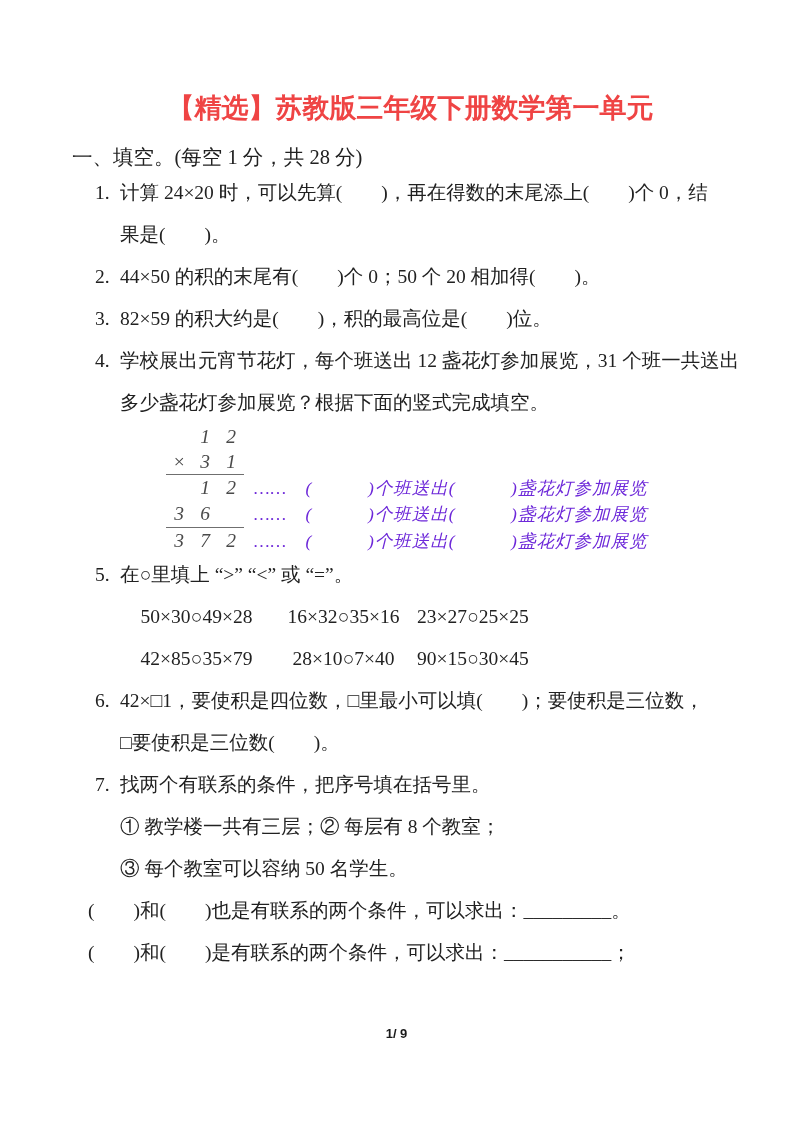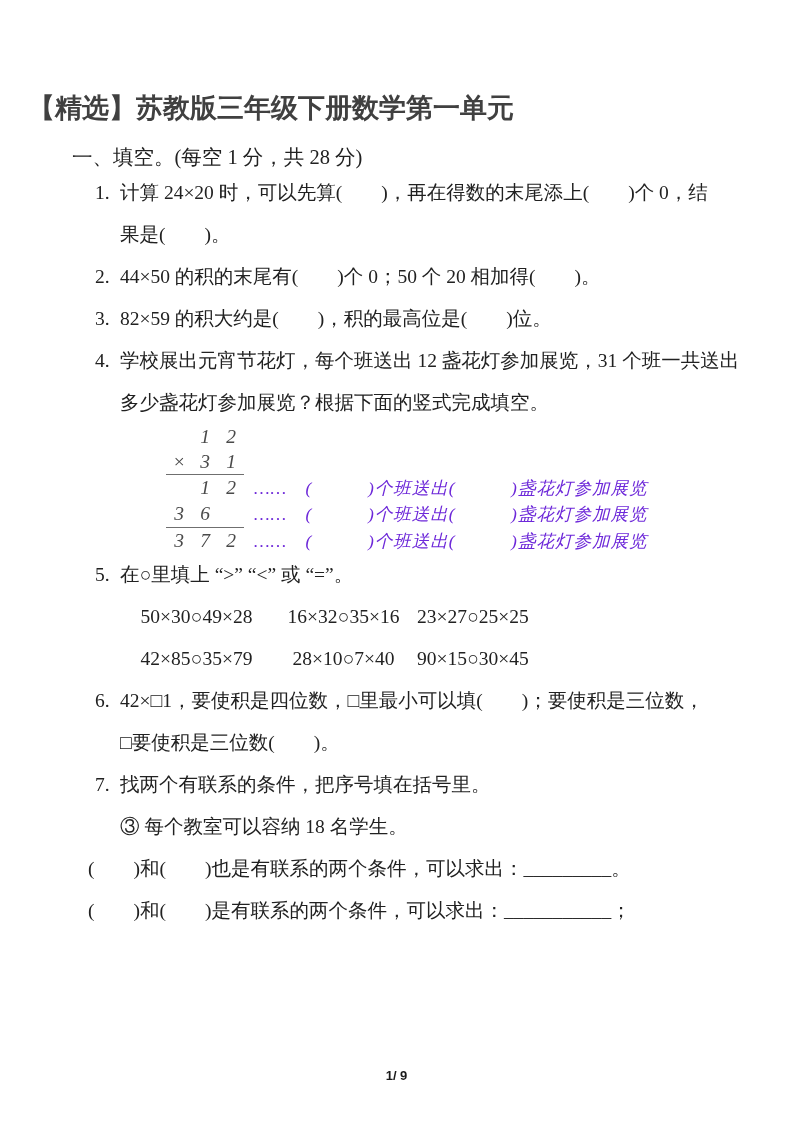--- a/index.html
+++ b/index.html
@@ -8,22 +8,22 @@
     width:793px; height:1122px;
     font-family:"Liberation Serif","DejaVu Serif",serif;
     color:#212121;
     overflow:hidden;
   }
   .page { position:relative; width:793px; height:1122px; background:#ffffff; }
 
   
   .title-block { padding-top:84px; }
   .doc-title {
-    text-align:left;
-    color:#404040;
+    text-align:center;
+    color:#ef4444;
     font-weight:bold;
     font-size:27px;
     line-height:48px;
     white-space:nowrap;
     margin-left:28px;
   }
 
   
   .sec-heading {
     margin-top:10px;
@@ -59,21 +59,21 @@
   }
 
   
   .exprline { padding-left:123px; font-size:19.5px; line-height:42px; white-space:nowrap; }
   .expr { display:inline-block; width:147px;text-align:center; }
   .expr:last-child { width:auto; }
 
   
   .footer {
     position:absolute;
-    top:1068px; left:0;
+    top:1026px; left:0;
     width:100%;
     text-align:center;
     font-family:"Liberation Sans","DejaVu Sans",sans-serif;
     font-weight:bold;
     font-size:13px;
     line-height:16px;
     color:#1a1a1a;
   }
 </style>
 </head>
@@ -141,19 +141,20 @@
   <div class="qline">
     <span class="qnum">6.</span>
     <span>42×□1，要使积是四位数，□里最小可以填(　　)；要使积是三位数，</span>
   </div>
   <div class="qline">□要使积是三位数(　　)。</div>
 
   <div class="qline">
     <span class="qnum">7.</span>
     <span>找两个有联系的条件，把序号填在括号里。</span>
   </div>
-  <div class="qline">③ 每个教室可以容纳 18 名学生。</div>
+  <div class="qline">① 教学楼一共有三层；② 每层有 8 个教室；</div>
+  <div class="qline">③ 每个教室可以容纳 50 名学生。</div>
   <div class="qline outdent">(　　)和(　　)也是有联系的两个条件，可以求出：_________。</div>
   <div class="qline outdent">(　　)和(　　)是有联系的两个条件，可以求出：___________；</div>
 
   <div class="footer">1/ 9</div>
 
 </div>
 
 </body></html>

